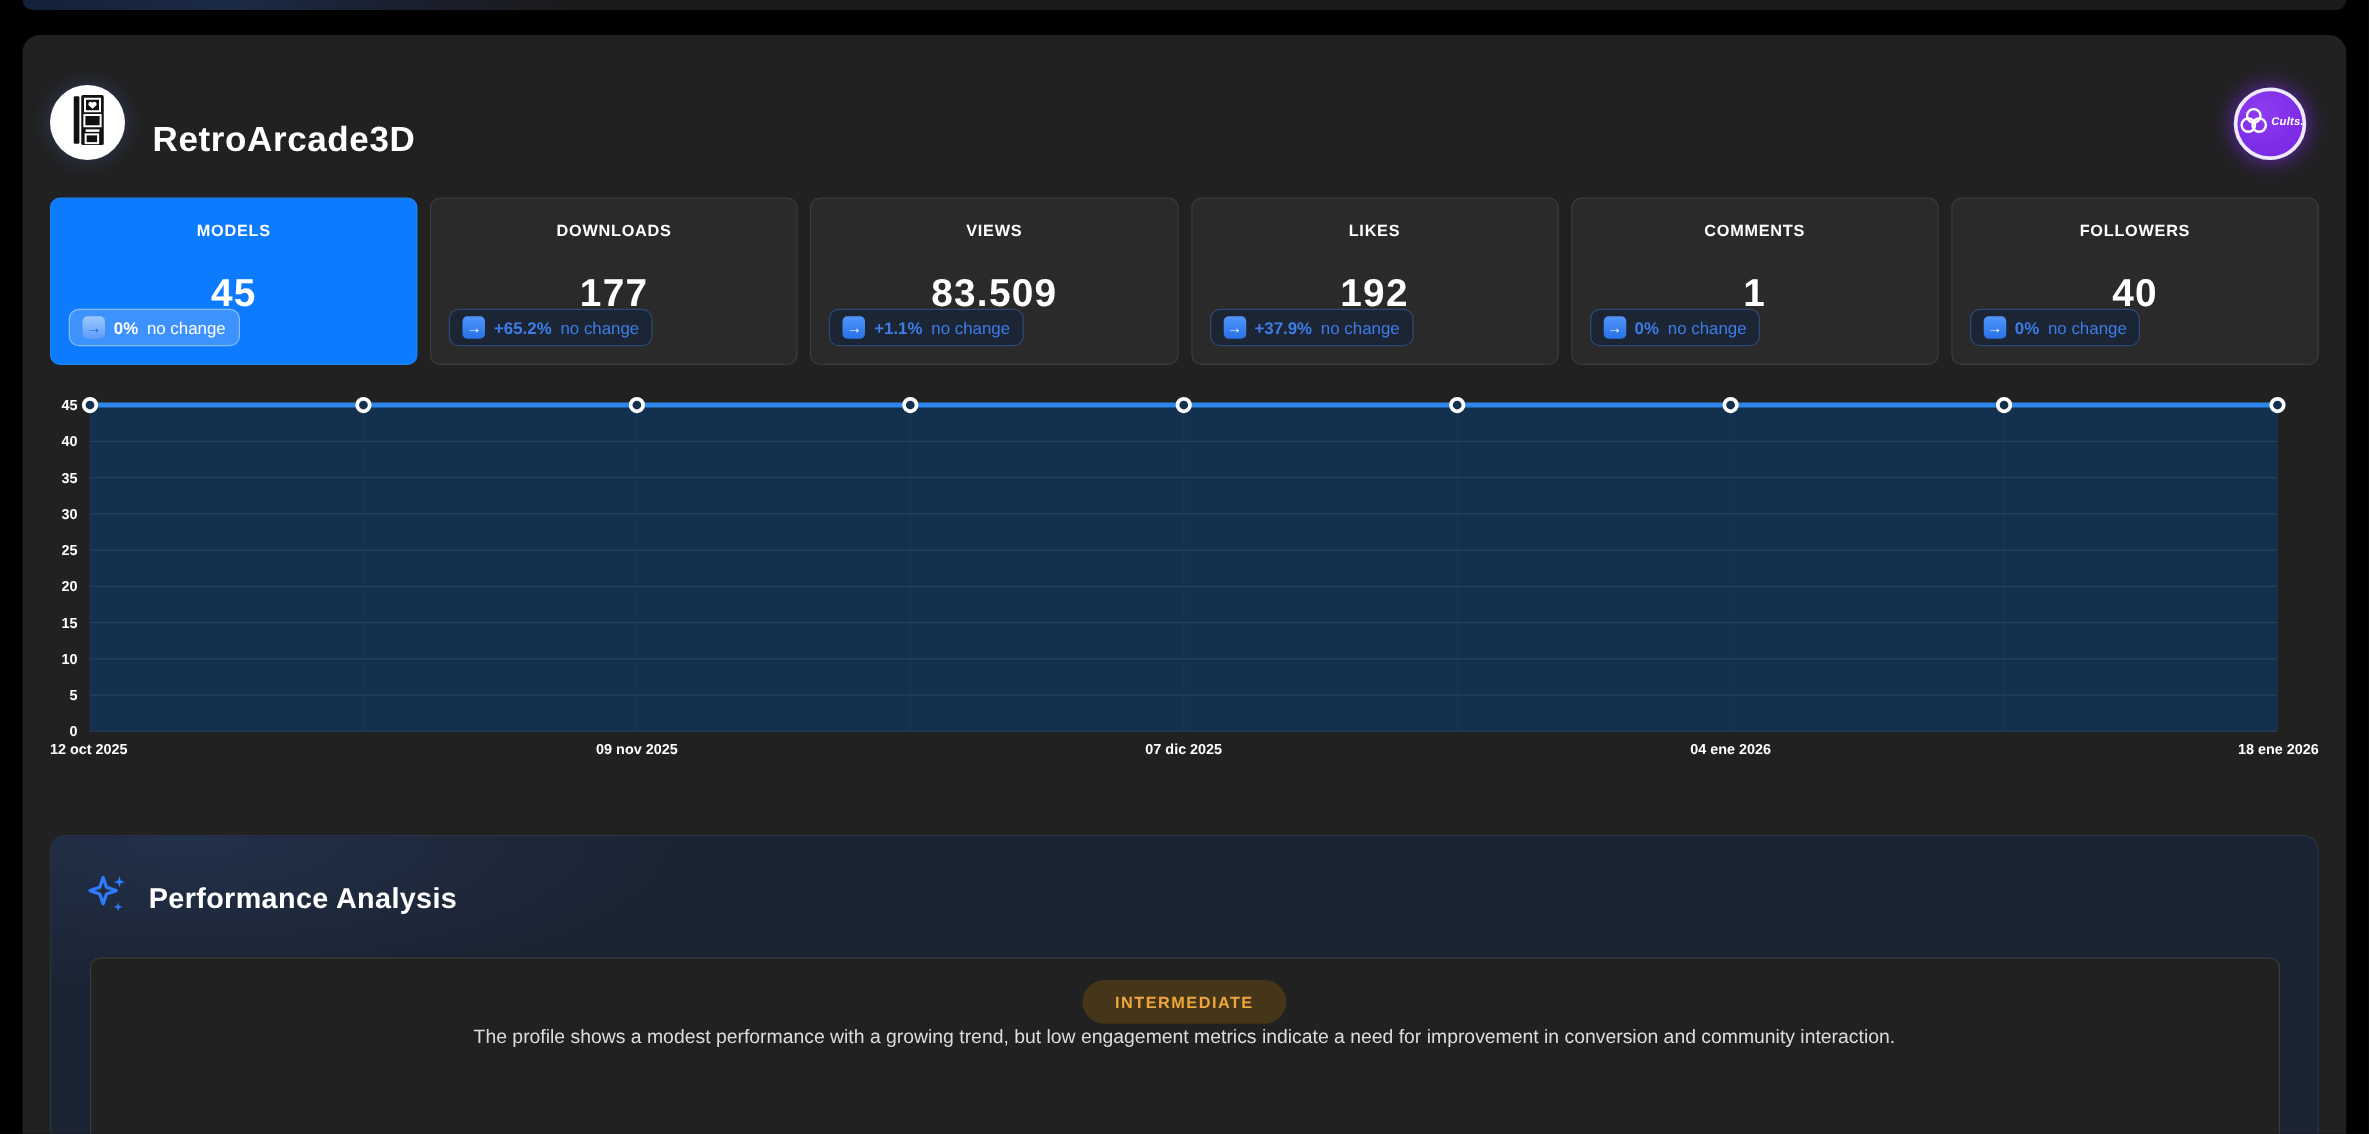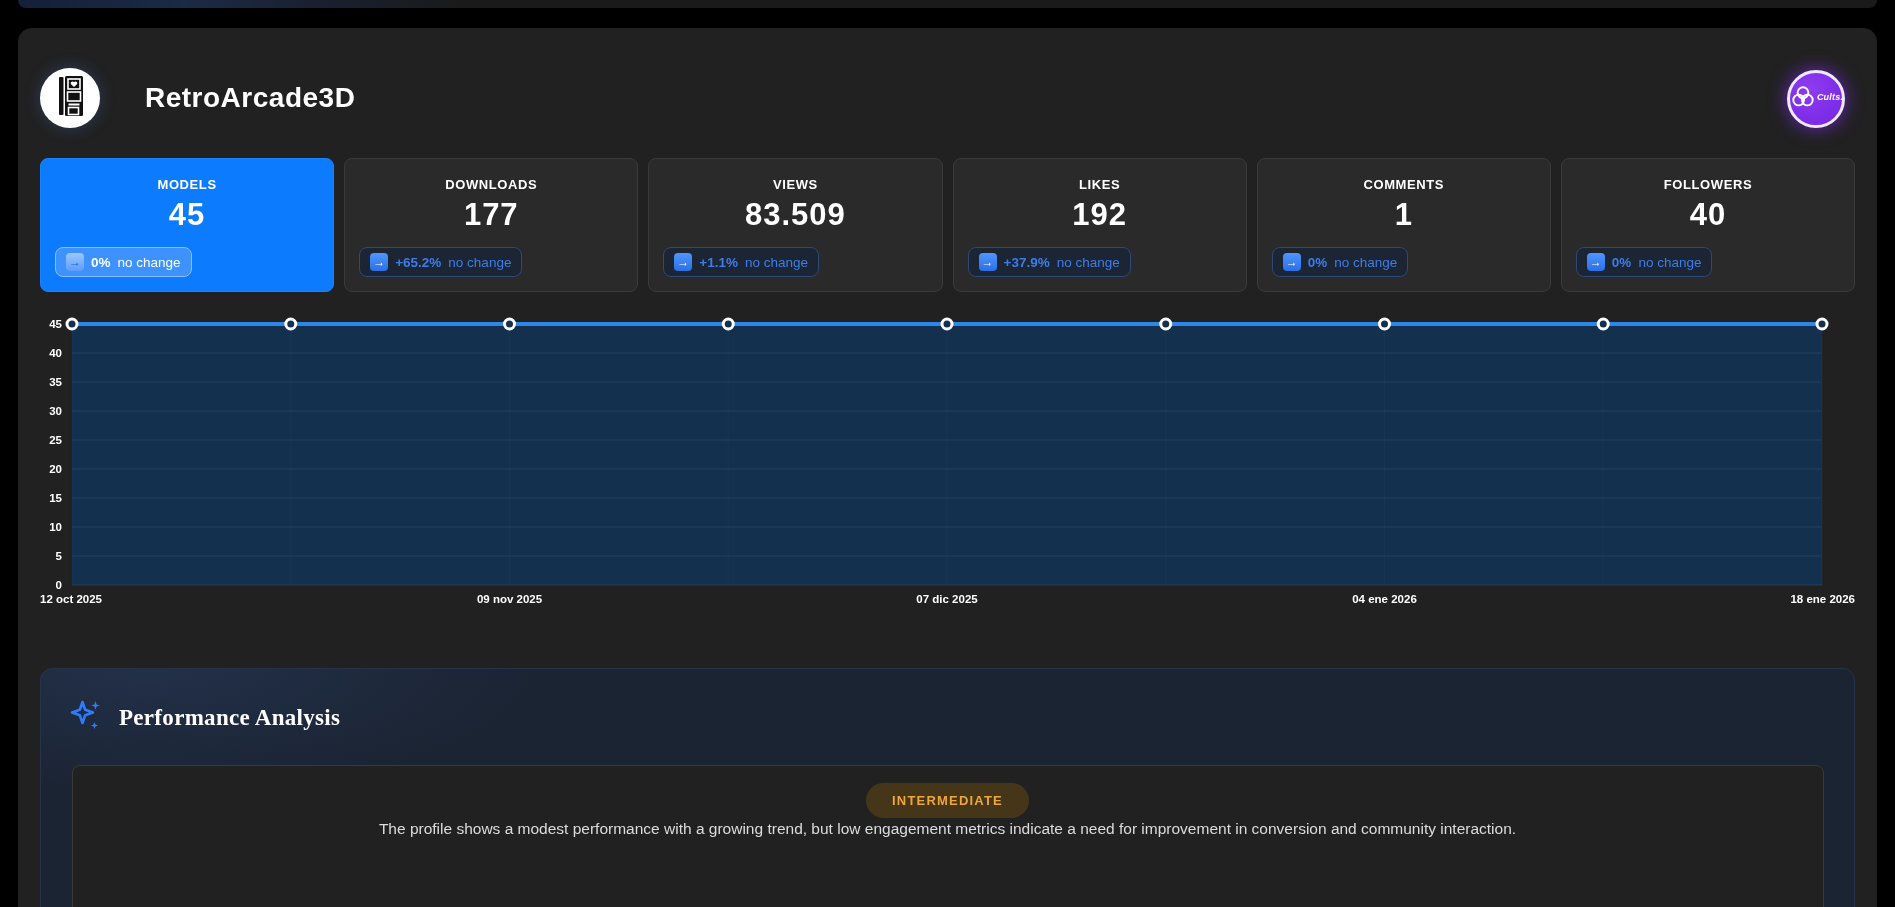--- a/index.html
+++ b/index.html
@@ -13,40 +13,40 @@
     position:absolute;left:18px;top:0;width:1859px;height:8px;
     border-radius:0 0 10px 10px;
     background:linear-gradient(90deg,#13203a 0%,#1b2a45 9%,#1a2030 16%,#1a1a1a 24%,#1a1a1a 100%);
   }
   .main-card{
     position:absolute;left:18px;top:28px;width:1859px;height:950px;
     background:#212121;border-radius:14px;box-sizing:border-box;
     padding:40px 22px 0 22px;
   }
   
-  .header{position:relative;display:flex;align-items:center;height:60px;gap:23px;}
+  .header{position:relative;display:flex;align-items:flex-end;height:60px;}
   .logo{
     width:60px;height:60px;border-radius:50%;background:#fff;flex:0 0 auto;
     display:flex;align-items:center;justify-content:center;
     box-shadow:0 0 16px rgba(90,140,255,.25);
   }
   .page-title{margin:0 0 0 22px;color:#fff;font-size:28px;font-weight:bold;letter-spacing:.5px;}
   .cults-badge{
     position:absolute;right:10px;top:2px;width:52px;height:52px;border-radius:50%;
     background:radial-gradient(circle at 38% 32%,#8d3cf0,#7524e2);
     border:3px solid #efe9ff;
     box-shadow:0 0 18px rgba(124,42,232,.8);
     display:flex;flex-direction:row;align-items:center;justify-content:center;font-style:italic;
   }
   .cults-text{color:#fff;font-size:9px;font-weight:bold;margin-top:-5px;letter-spacing:.2px;}
   
   .stats-row{display:flex;gap:10px;margin-top:30px;}
   .stat-card{
     flex:1;height:134px;background:#2a2a2a;border:1px solid #3b3b3b;border-radius:8px;
-    display:flex;flex-direction:column;align-items:center;position:relative;box-sizing:border-box;
+    display:flex;flex-direction:column;align-items:center;position:relative;box-sizing:border-box;gap:20px;
   }
   .stat-label{margin-top:18px;font-size:13px;font-weight:bold;color:#fff;letter-spacing:.6px;}
   .stat-value{margin-top:5px;font-size:31px;font-weight:bold;color:#fff;letter-spacing:1px;}
   .stat-badge{
     position:absolute;left:14px;bottom:14px;display:flex;align-items:center;gap:7px;
     background:#1c2534;border:1px solid #2d4a77;border-radius:8px;padding:5px 10px;
   }
   .arrow-box{
     width:18px;height:18px;border-radius:4px;flex:0 0 auto;
     background:linear-gradient(180deg,#5196fb,#2970e8);
@@ -60,21 +60,21 @@
   .stat-card.primary .pct,.stat-card.primary .chg{color:#fff;}
   
   .chart-wrap{margin-top:18px;height:302px;}
   
   .perf-card{
     margin-top:56px;width:1815px;height:300px;border-radius:12px;box-sizing:border-box;
     background:radial-gradient(700px 220px at 6% 0%,#223049 0%,#1b2433 55%,#1b2433 100%);
     border:1px solid #263349;
   }
   .perf-header{display:flex;align-items:center;gap:16px;padding:30px 0 0 28px;}
-  .perf-title{margin:0;color:#fff;font-size:23px;font-weight:bold;letter-spacing:.3px;font-family:Liberation Serif, serif;}
+  .perf-title{margin:0;color:#fff;font-size:23px;font-weight:bold;letter-spacing:.3px;}
   .perf-box{
     margin:28px auto 0 auto;width:1752px;height:164px;box-sizing:border-box;
     background:#212121;border:1px solid #3a3a3a;border-radius:8px;
     display:flex;flex-direction:column;align-items:center;
   }
   .level-pill{
     margin-top:17px;background:#453619;color:#efa63a;font-weight:bold;font-size:13px;
     letter-spacing:1.2px;padding:10px 26px;border-radius:999px;
   }
   .perf-desc{margin:2px 0 0 0;color:#dcdcdc;font-size:15.5px;text-align:center;}

